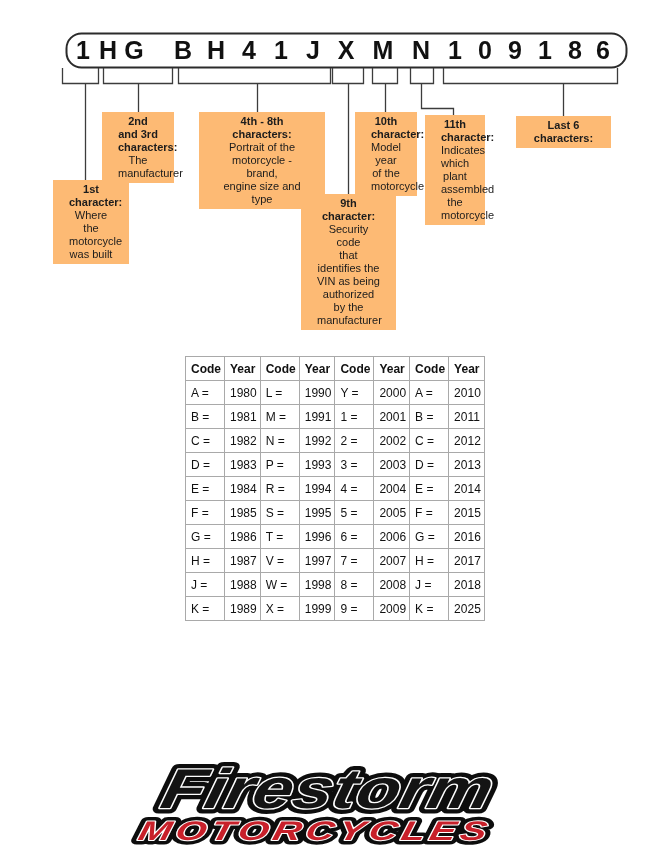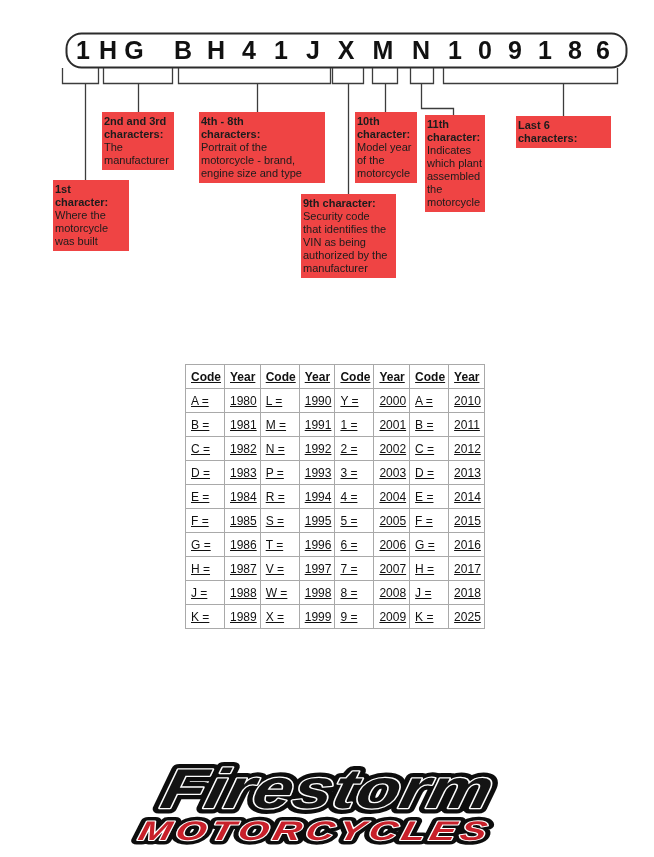--- a/index.html
+++ b/index.html
@@ -9,32 +9,32 @@
     font-family:"Liberation Sans","DejaVu Sans",sans-serif; color:#1a1a1a;
     overflow:hidden;
   }
   .diagram-lines { position:absolute; left:0; top:0; }
   .vin-char {
     position:absolute; top:38px; width:34px; margin-left:-17px;
     text-align:center; font-size:25px; font-weight:bold; color:#111;
     line-height:25px; letter-spacing:0;
   }
   .callout {
-    position:absolute; background:#ef4444; padding:3px 2px;
-    font-size:11px; line-height:13px; text-align:left; color:#1c1c1c;
+    position:absolute; background:#fdba74; padding:3px 16px;
+    font-size:11px; line-height:13px; text-align:center; color:#1c1c1c;
   }
   .callout-title { font-weight:bold; white-space:pre-line; }
   .callout-body { white-space:pre-line; }
   .source-note {
     position:absolute; left:56px; top:297px; font-size:11.5px; color:#111;
     white-space:pre;
   }
   .year-table {
-    position:absolute; left:185px; top:364px; border-collapse:collapse;
-    font-size:12px; color:#111;text-decoration:underline;
+    position:absolute; left:185px; top:356px; border-collapse:collapse;
+    font-size:12px; color:#111;
   }
   .year-table th, .year-table td {
     border:1px solid #a9a9a9; height:24px; padding:2px 3px 2px 5px;
     text-align:left; vertical-align:middle; font-weight:normal;
     white-space:nowrap;
   }
   .year-table th { font-weight:bold; }
   .year-table .code-col { width:37px; }
   .year-table .year-col { width:33px; }
   .help-message {

